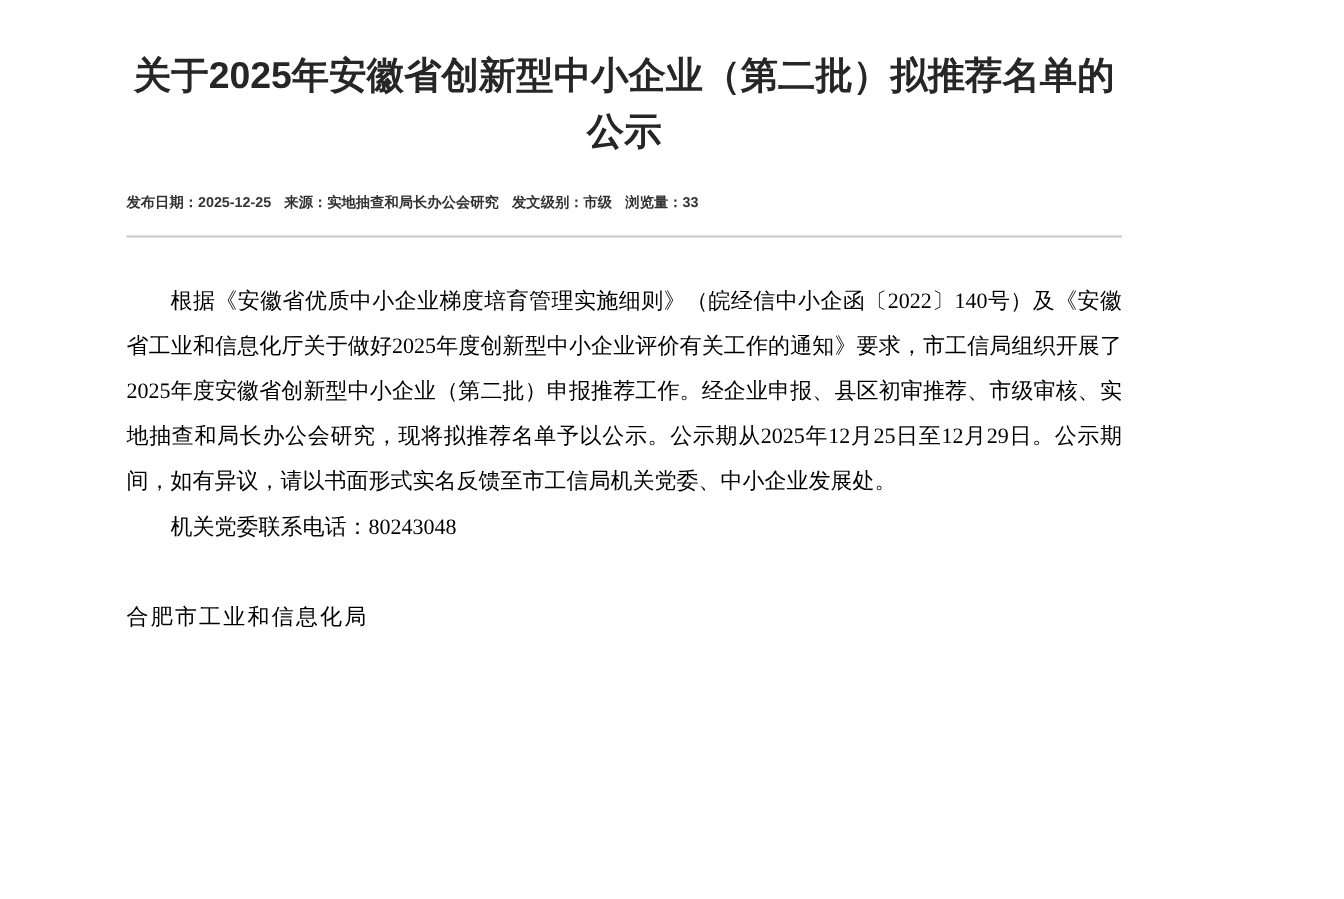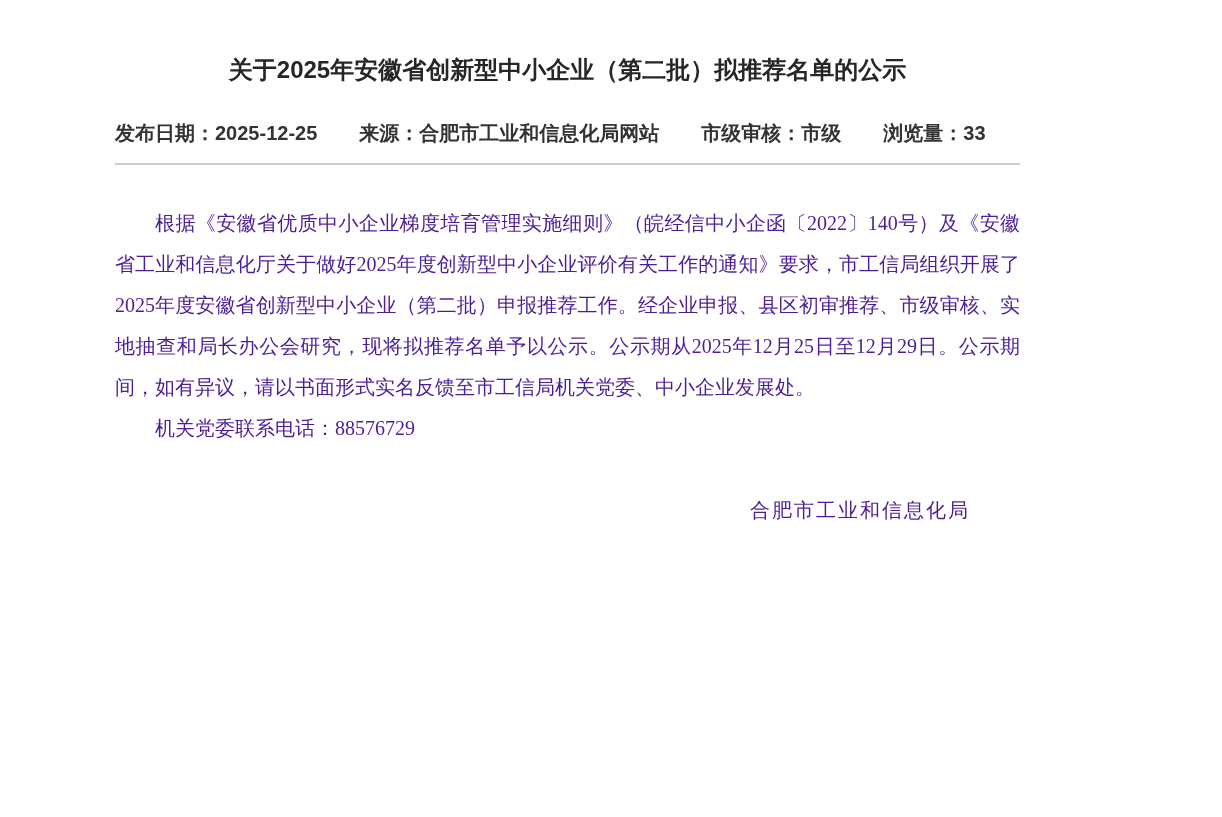--- a/index.html
+++ b/index.html
@@ -10,61 +10,61 @@
     height: 817px;
     background: #ffffff;
     overflow: hidden;
   }
   .container {
     margin-left: 115px;
     width: 905px;
   }
   .title {
     font-family: "Liberation Sans", "DejaVu Sans", sans-serif;
-    font-size: 24px;
+    font-size: 34px;
     font-weight: 700;
     color: #262626;
     text-align: center;
     line-height: 51px;
     margin: 44px 0 0 0;
   }
   .meta {
     display: flex;
-    gap: 42px;
+    gap: 12px;
     margin-top: 26px;
     font-family: "Liberation Sans", "DejaVu Sans", sans-serif;
-    font-size: 20px;
+    font-size: 13px;
     font-weight: 600;
     color: #333333;
     line-height: 24px;
     white-space: nowrap;
   }
   .divider {
     border: none;
     border-top: 2px solid #cccccc;
     margin: 18px 0 0 0;
   }
   .body-text {
     margin-top: 38px;
     font-family: "Liberation Serif", "DejaVu Serif", serif;
     font-size: 20px;
-    color: #4c1d95;
+    color: #000000;
   }
   .para {
     margin: 0;
     line-height: 41px;
     text-indent: 2em;
     text-align: justify;
   }
   .attachment {
     margin-top: 41px;
   }
   .signature {
     margin-top: 41px;
-    text-align: right;
+    text-align: left;
   }
   .sig-org {
     margin: 0;
     line-height: 41px;
     padding-right: 50px;
     letter-spacing: 2px;
   }
   .sig-date {
     margin: 0;
     line-height: 46px;
@@ -75,30 +75,30 @@
 </head>
 <body>
 
 <div class="page">
   <main class="container">
 
     <h1 class="title">关于2025年安徽省创新型中小企业（第二批）拟推荐名单的公示</h1>
 
     <div class="meta">
       <span class="meta-item"><span>发布日期：</span><span>2025-12-25</span></span>
-      <span class="meta-item"><span>来源：</span><span>合肥市工业和信息化局网站</span></span>
-      <span class="meta-item"><span>市级审核：</span><span>市级</span></span>
+      <span class="meta-item"><span>来源：</span><span>实地抽查和局长办公会研究</span></span>
+      <span class="meta-item"><span>发文级别：</span><span>市级</span></span>
       <span class="meta-item"><span>浏览量：</span><span>33</span></span>
     </div>
 
     <hr class="divider">
 
     <article class="body-text">
       <p class="para">根据《安徽省优质中小企业梯度培育管理实施细则》（皖经信中小企函〔2022〕140号）及《安徽省工业和信息化厅关于做好2025年度创新型中小企业评价有关工作的通知》要求，市工信局组织开展了2025年度安徽省创新型中小企业（第二批）申报推荐工作。经企业申报、县区初审推荐、市级审核、实地抽查和局长办公会研究，现将拟推荐名单予以公示。公示期从2025年12月25日至12月29日。公示期间，如有异议，请以书面形式实名反馈至市工信局机关党委、中小企业发展处。</p>
-      <p class="para">机关党委联系电话：88576729</p>
+      <p class="para">机关党委联系电话：80243048</p>
 
       <div class="signature">
         <p class="sig-org">合肥市工业和信息化局</p>
       </div>
     </article>
 
   </main>
 </div>
 
 </body></html>

